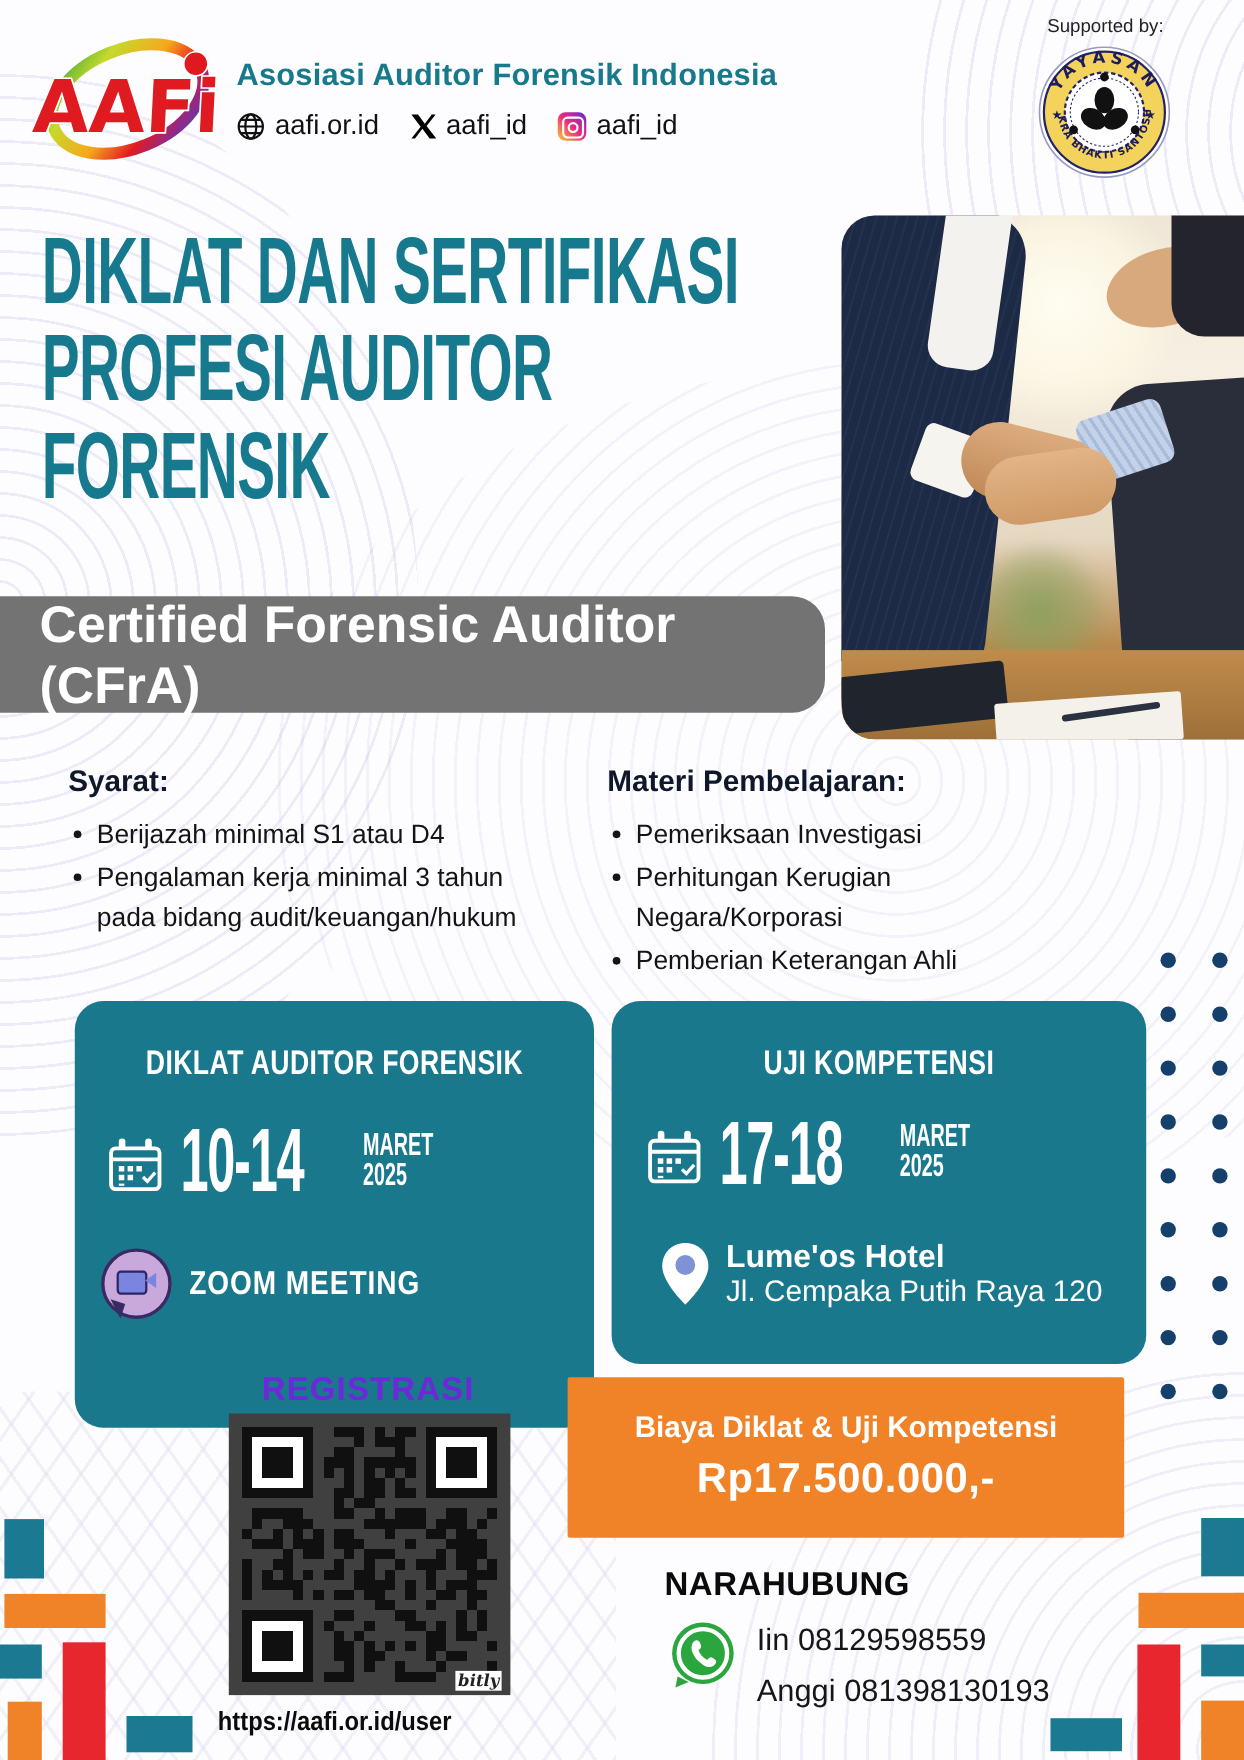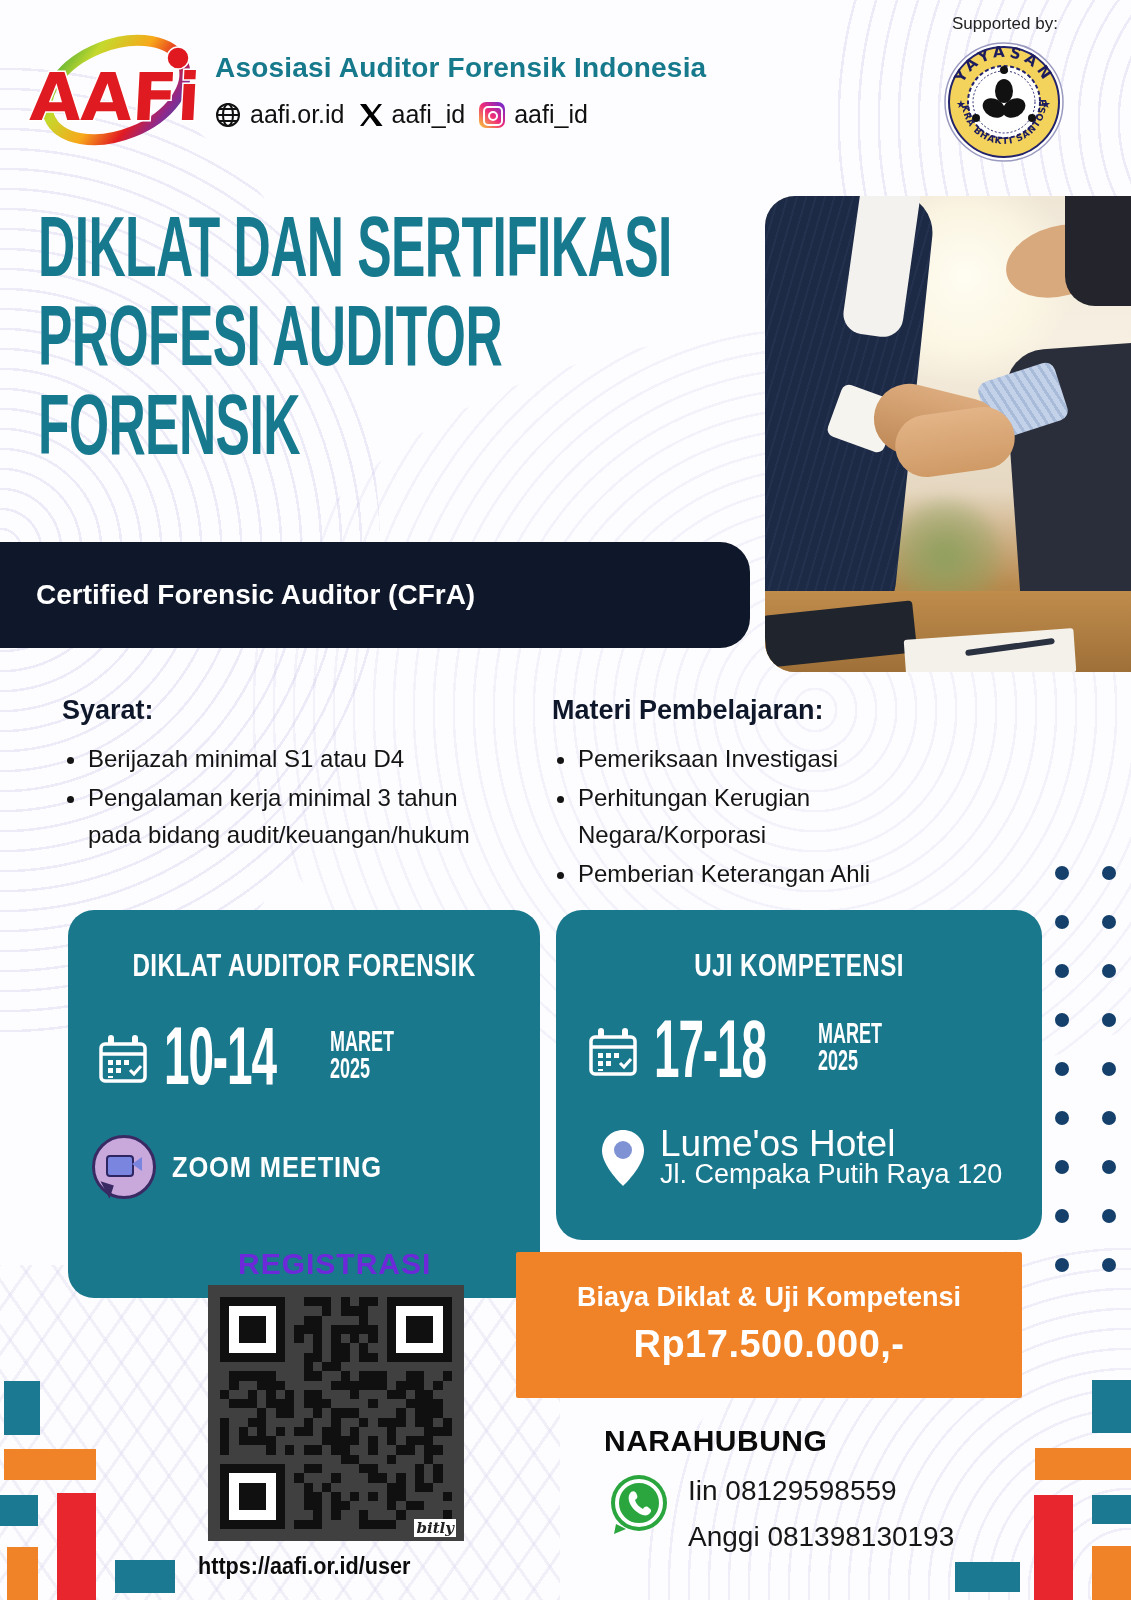--- a/index.html
+++ b/index.html
@@ -7,41 +7,41 @@
           font-family:"Liberation Sans","DejaVu Sans",sans-serif;color:#121212;}
   .abs{position:absolute;}
   
   .swirl{position:absolute;border-radius:50%;pointer-events:none;
          background:repeating-radial-gradient(circle,rgba(176,171,219,.22) 0 2.5px,transparent 2.5px 20px);}
   .hatch{position:absolute;pointer-events:none;opacity:.55;
          background:repeating-linear-gradient(55deg,rgba(176,171,219,.28) 0 3px,transparent 3px 26px),
                     repeating-linear-gradient(-55deg,rgba(176,171,219,.28) 0 3px,transparent 3px 26px);}
   
   .brand{font-size:28px;font-weight:800;color:#17798C;letter-spacing:.2px;}
-  .socialrow{display:flex;align-items:center;font-size:25px;color:#101010;font-weight:500;}
+  .socialrow{display:flex;align-items:center;gap:14px;font-size:25px;color:#101010;font-weight:500;}
   .socialrow .grp{display:flex;align-items:center;gap:9px;margin-right:14px;}
   .supported{font-size:17px;color:#222;}
   
   .title-line{font-weight:800;font-size:86px;line-height:89px;color:#16798E;
               transform:scaleX(.6);transform-origin:left;white-space:nowrap;letter-spacing:-1px;}
-  .banner{background:#0f172a;border-radius:0 30px 30px 0;color:#fff;display:flex;align-items:center;
-          font-size:28px;font-weight:700;padding-left:36px;}
+  .banner{background:#737373;border-radius:0 30px 30px 0;color:#fff;display:flex;align-items:center;
+          font-size:47px;font-weight:700;padding-left:36px;}
   
   .sec-h{font-size:27px;font-weight:700;color:#0f172a;}
   .blist{margin:14px 0 0 0;padding-left:26px;font-size:24px;line-height:37px;color:#141414;}
   .blist li{margin-bottom:2px;}
   
   .tealcard{background:#1A788D;border-radius:26px;color:#fff;}
   .card-title{font-weight:800;font-size:31px;text-align:center;white-space:nowrap;
               transform:scaleX(.78);transform-origin:center;letter-spacing:.5px;}
   .bigdate{font-weight:800;font-size:82px;line-height:82px;transform:scaleX(.56);transform-origin:left;
            white-space:nowrap;letter-spacing:-2px;}
   .monyr{font-weight:800;font-size:29px;line-height:27px;transform:scaleX(.62);transform-origin:left;white-space:nowrap;}
   .mode-label{font-weight:700;font-size:30px;transform:scaleX(.85);transform-origin:left;white-space:nowrap;letter-spacing:1px;}
-  .venue{font-weight:400;font-size:37px;line-height:31px;white-space:nowrap;}
+  .venue{font-weight:700;font-size:29px;line-height:31px;white-space:nowrap;}
   .addr{font-weight:400;font-size:27px;line-height:31px;white-space:nowrap;}
   
   .reg-h{font-size:30px;font-weight:800;letter-spacing:1px;color:#6d28d9;}
   .qrbox{background:#404040;padding:12px;}
   .url{font-size:24px;font-weight:800;color:#0b0b0b;transform:scaleX(.9);transform-origin:left;white-space:nowrap;}
   .biaya{background:#F08227;border-radius:2px;color:#fff;text-align:center;}
   .biaya .l1{font-size:27px;font-weight:700;margin-top:30px;}
   .biaya .l2{font-size:38px;font-weight:800;margin-top:10px;letter-spacing:.5px;}
   .nara-h{font-size:30px;font-weight:800;letter-spacing:.5px;color:#0b0b0b;}
   .contact{font-size:28px;color:#161616;line-height:46px;white-space:nowrap;}

